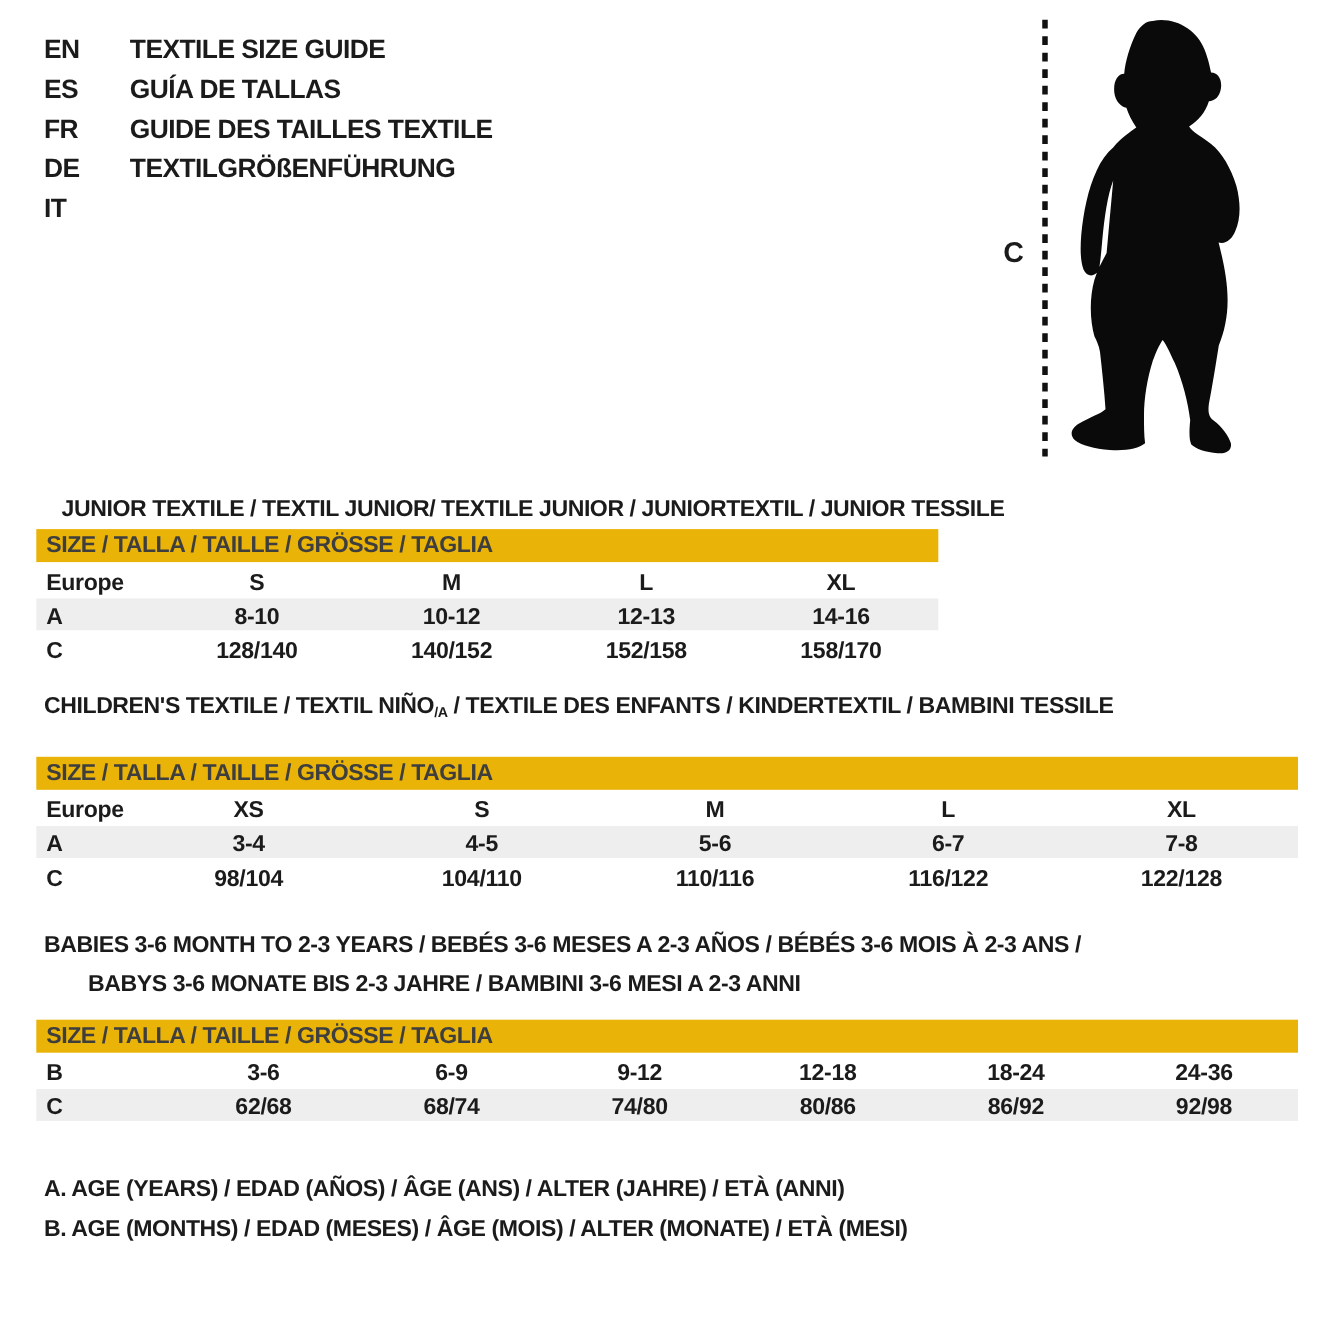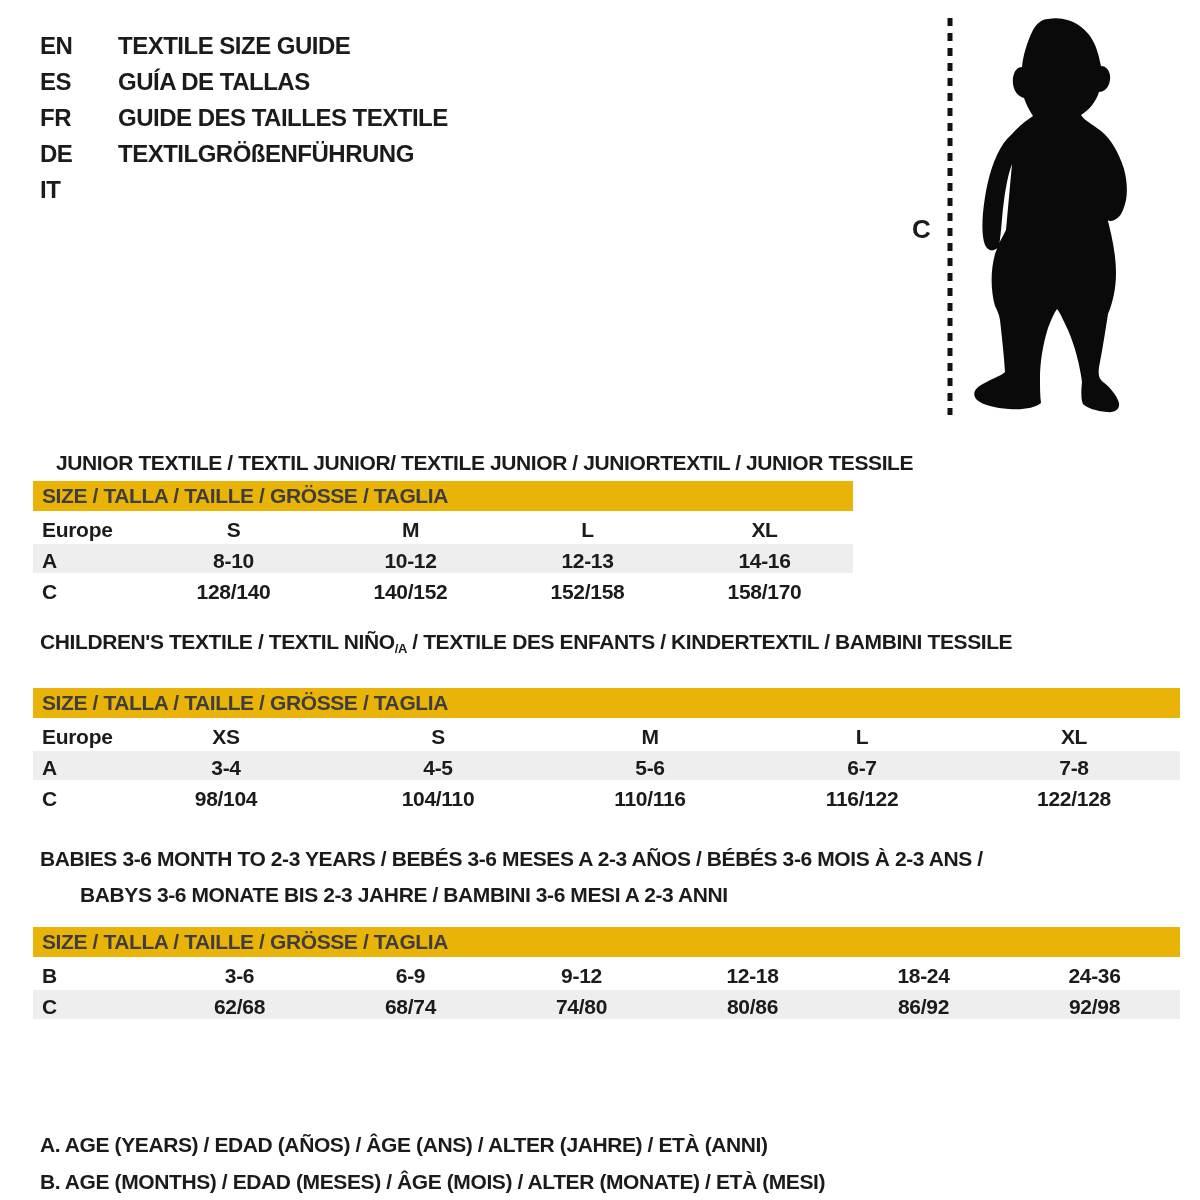--- a/index.html
+++ b/index.html
@@ -39,21 +39,21 @@
   }
   .t-row{display:flex;height:29px;align-items:flex-end;font-size:21px;letter-spacing:-0.3px;margin-bottom:2px;}
   .t-row.striped{background:#eeeeee;}
   .t-label{flex:none;box-sizing:border-box;padding-left:9px;}
   .tbl-junior .t-label{width:112px;}
   .tbl-children .t-label{width:87px;}
   .tbl-babies .t-label{width:121px;}
   .t-cell{flex:1;text-align:center;}
 
   
-  .legend{left:40px;top:1126px;}
+  .legend{left:40px;top:1062px;}
   .legend-line{font-size:21px;letter-spacing:-0.4px;line-height:37px;white-space:nowrap;}
 </style>
 </head>
 <body>
 
 <div class="abs lang-list">
   <div class="lang-row">
     <span class="lang-code">EN</span>
     <span class="lang-label">TEXTILE SIZE GUIDE</span>
   </div>

